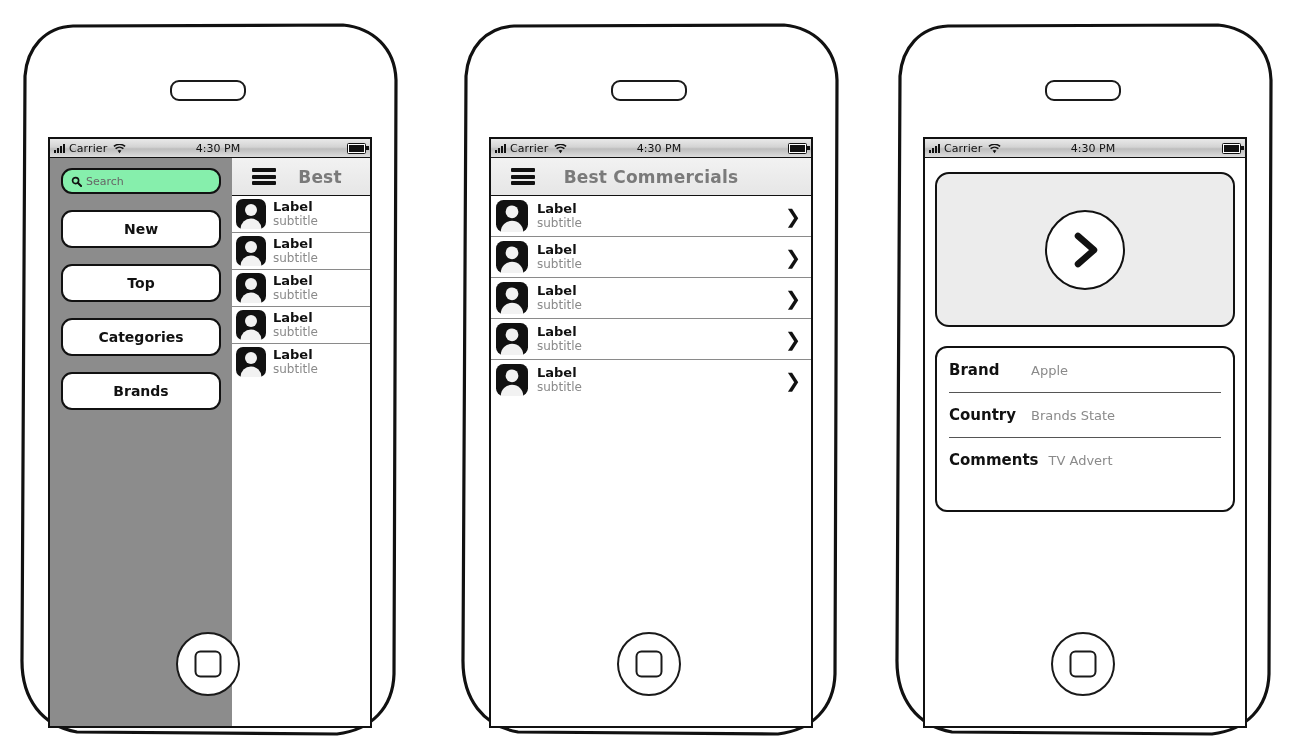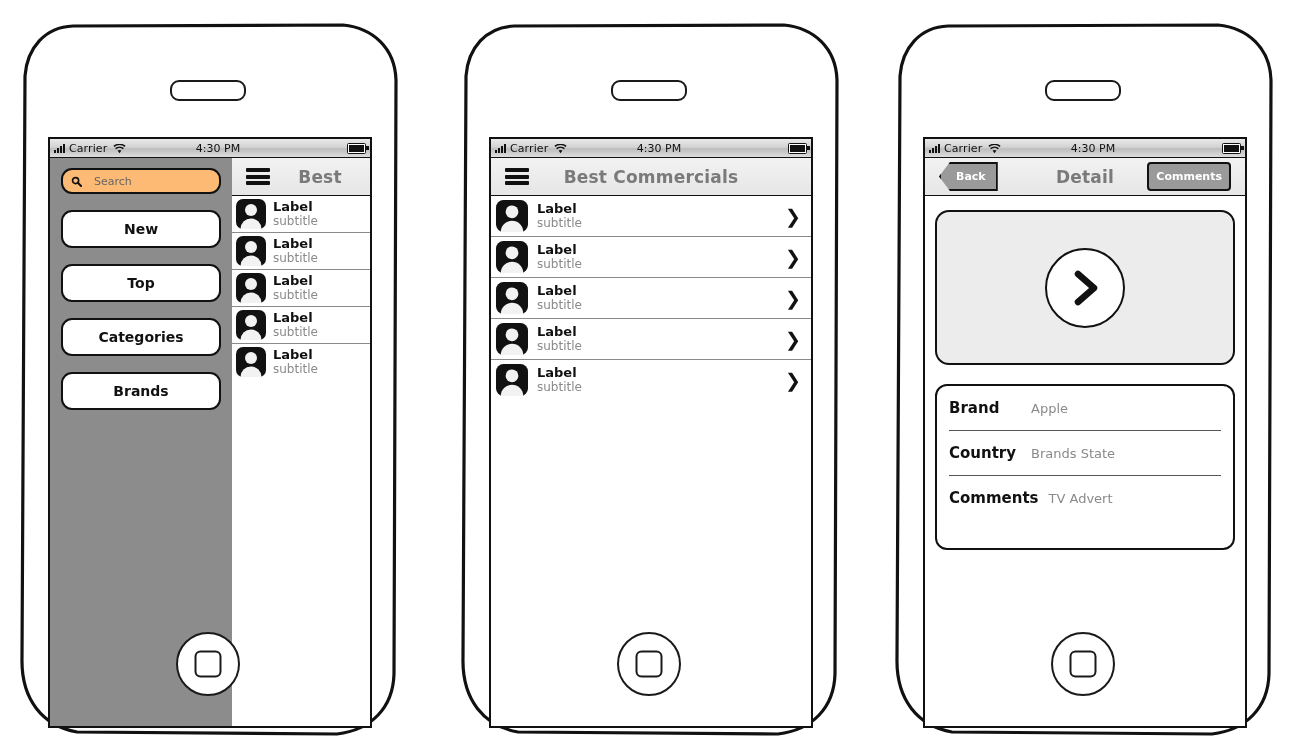--- a/index.html
+++ b/index.html
@@ -41,40 +41,40 @@
   .clock{position:absolute;left:0;right:0;text-align:center;font-size:11px;color:#111;font-weight:500;padding-left:16px;}
   .batt{margin-left:auto;width:17px;height:9px;border:1.5px solid #111;border-radius:1.5px;
         position:relative;background:#fff;}
   .batt:after{content:"";position:absolute;right:-3.5px;top:2px;width:2.5px;height:4px;background:#111;}
   .batt .fill{position:absolute;left:1px;top:1px;bottom:1px;right:1px;background:#111;}
 
   
   .navbar{height:38px;box-sizing:border-box;
     background:linear-gradient(to bottom,#f2f2f2,#e6e6e6);
     border-bottom:1.8px solid #111;
-    display:flex;align-items:center;position:relative;padding:0 14px;}
+    display:flex;align-items:center;position:relative;padding:0 20px;}
   .hamb{width:24px;height:17px;display:flex;flex-direction:column;justify-content:space-between;cursor:pointer;}
   .hamb span{display:block;height:4px;background:#111;border-radius:1px;}
   .navtitle{position:absolute;left:0;right:0;text-align:center;font-size:17px;
             font-weight:bold;color:#7a7a7a;letter-spacing:.2px;pointer-events:none;}
   .navtitle.offset{left:46px;right:8px;}
 
   .backbtn{position:relative;z-index:2;height:25px;display:flex;align-items:center;
     padding:0 10px 0 15px;background:#9a9a9a;color:#fff;font-size:11px;font-weight:bold;
     border:2.2px solid #111;
     clip-path:polygon(0% 50%,11px 0%,100% 0%,100% 100%,11px 100%);cursor:pointer;}
   .cmtbtn{position:relative;z-index:2;margin-left:auto;height:25px;display:flex;align-items:center;
     padding:0 7px;background:#9a9a9a;color:#fff;font-size:11px;font-weight:bold;
     border:2.2px solid #111;border-radius:4px;cursor:pointer;}
 
   
   .body1{display:flex;height:calc(100% - 19px);}
   .sidebar{width:182px;background:#8c8c8c;flex:0 0 182px;padding:10px 11px 0;box-sizing:border-box;}
-  .searchbox{height:22px;background:#fdba74;border:2.2px solid #111;border-radius:11px;
-    display:flex;align-items:center;padding:0 8px;gap:12px;}
+  .searchbox{height:22px;background:#86efac;border:2.2px solid #111;border-radius:11px;
+    display:flex;align-items:center;padding:0 8px;gap:4px;}
   .searchbox .txt{font-size:11px;color:#666;}
   .sidebtn{margin-top:16px;height:34px;background:#fff;border:2.4px solid #111;border-radius:11px;
     display:flex;align-items:center;justify-content:center;font-size:14px;font-weight:bold;color:#111;cursor:pointer;}
   .rightpane{flex:1;display:flex;flex-direction:column;background:#fff;min-width:0;}
 
   
   .list{background:#fff;}
   .row{display:flex;align-items:center;gap:8px;padding:3px 6px 3px 4px;
        border-bottom:1.6px solid #8a8a8a;cursor:pointer;}
   .row:last-child{border-bottom:none;}
@@ -398,29 +398,20 @@
                 <path d="M0.9 2.4 A8.6 8.6 0 0 1 12.1 2.4" stroke="#111" stroke-width="1.5" fill="none"></path>
               </svg>
           </span>
         </div>
         <div class="clock">4:30 PM</div>
         <div class="batt">
             <div class="fill"></div>
           </div>
       </div>
 
-      <div class="navbar">
-        <div class="backbtn">
-            <span>Back</span>
-          </div>
-        <div class="navtitle">Detail</div>
-        <div class="cmtbtn">
-            <span>Comments</span>
-          </div>
-      </div>
 
       <div class="detailbody">
         <div class="player">
           <div class="playcircle">
             <svg width="34" height="40" viewBox="0 0 34 40">
                 <path d="M10 6 L26 20 L10 34" fill="none" stroke="#111" stroke-width="6.5" stroke-linecap="round" stroke-linejoin="round"></path>
               </svg>
           </div>
         </div>
 

